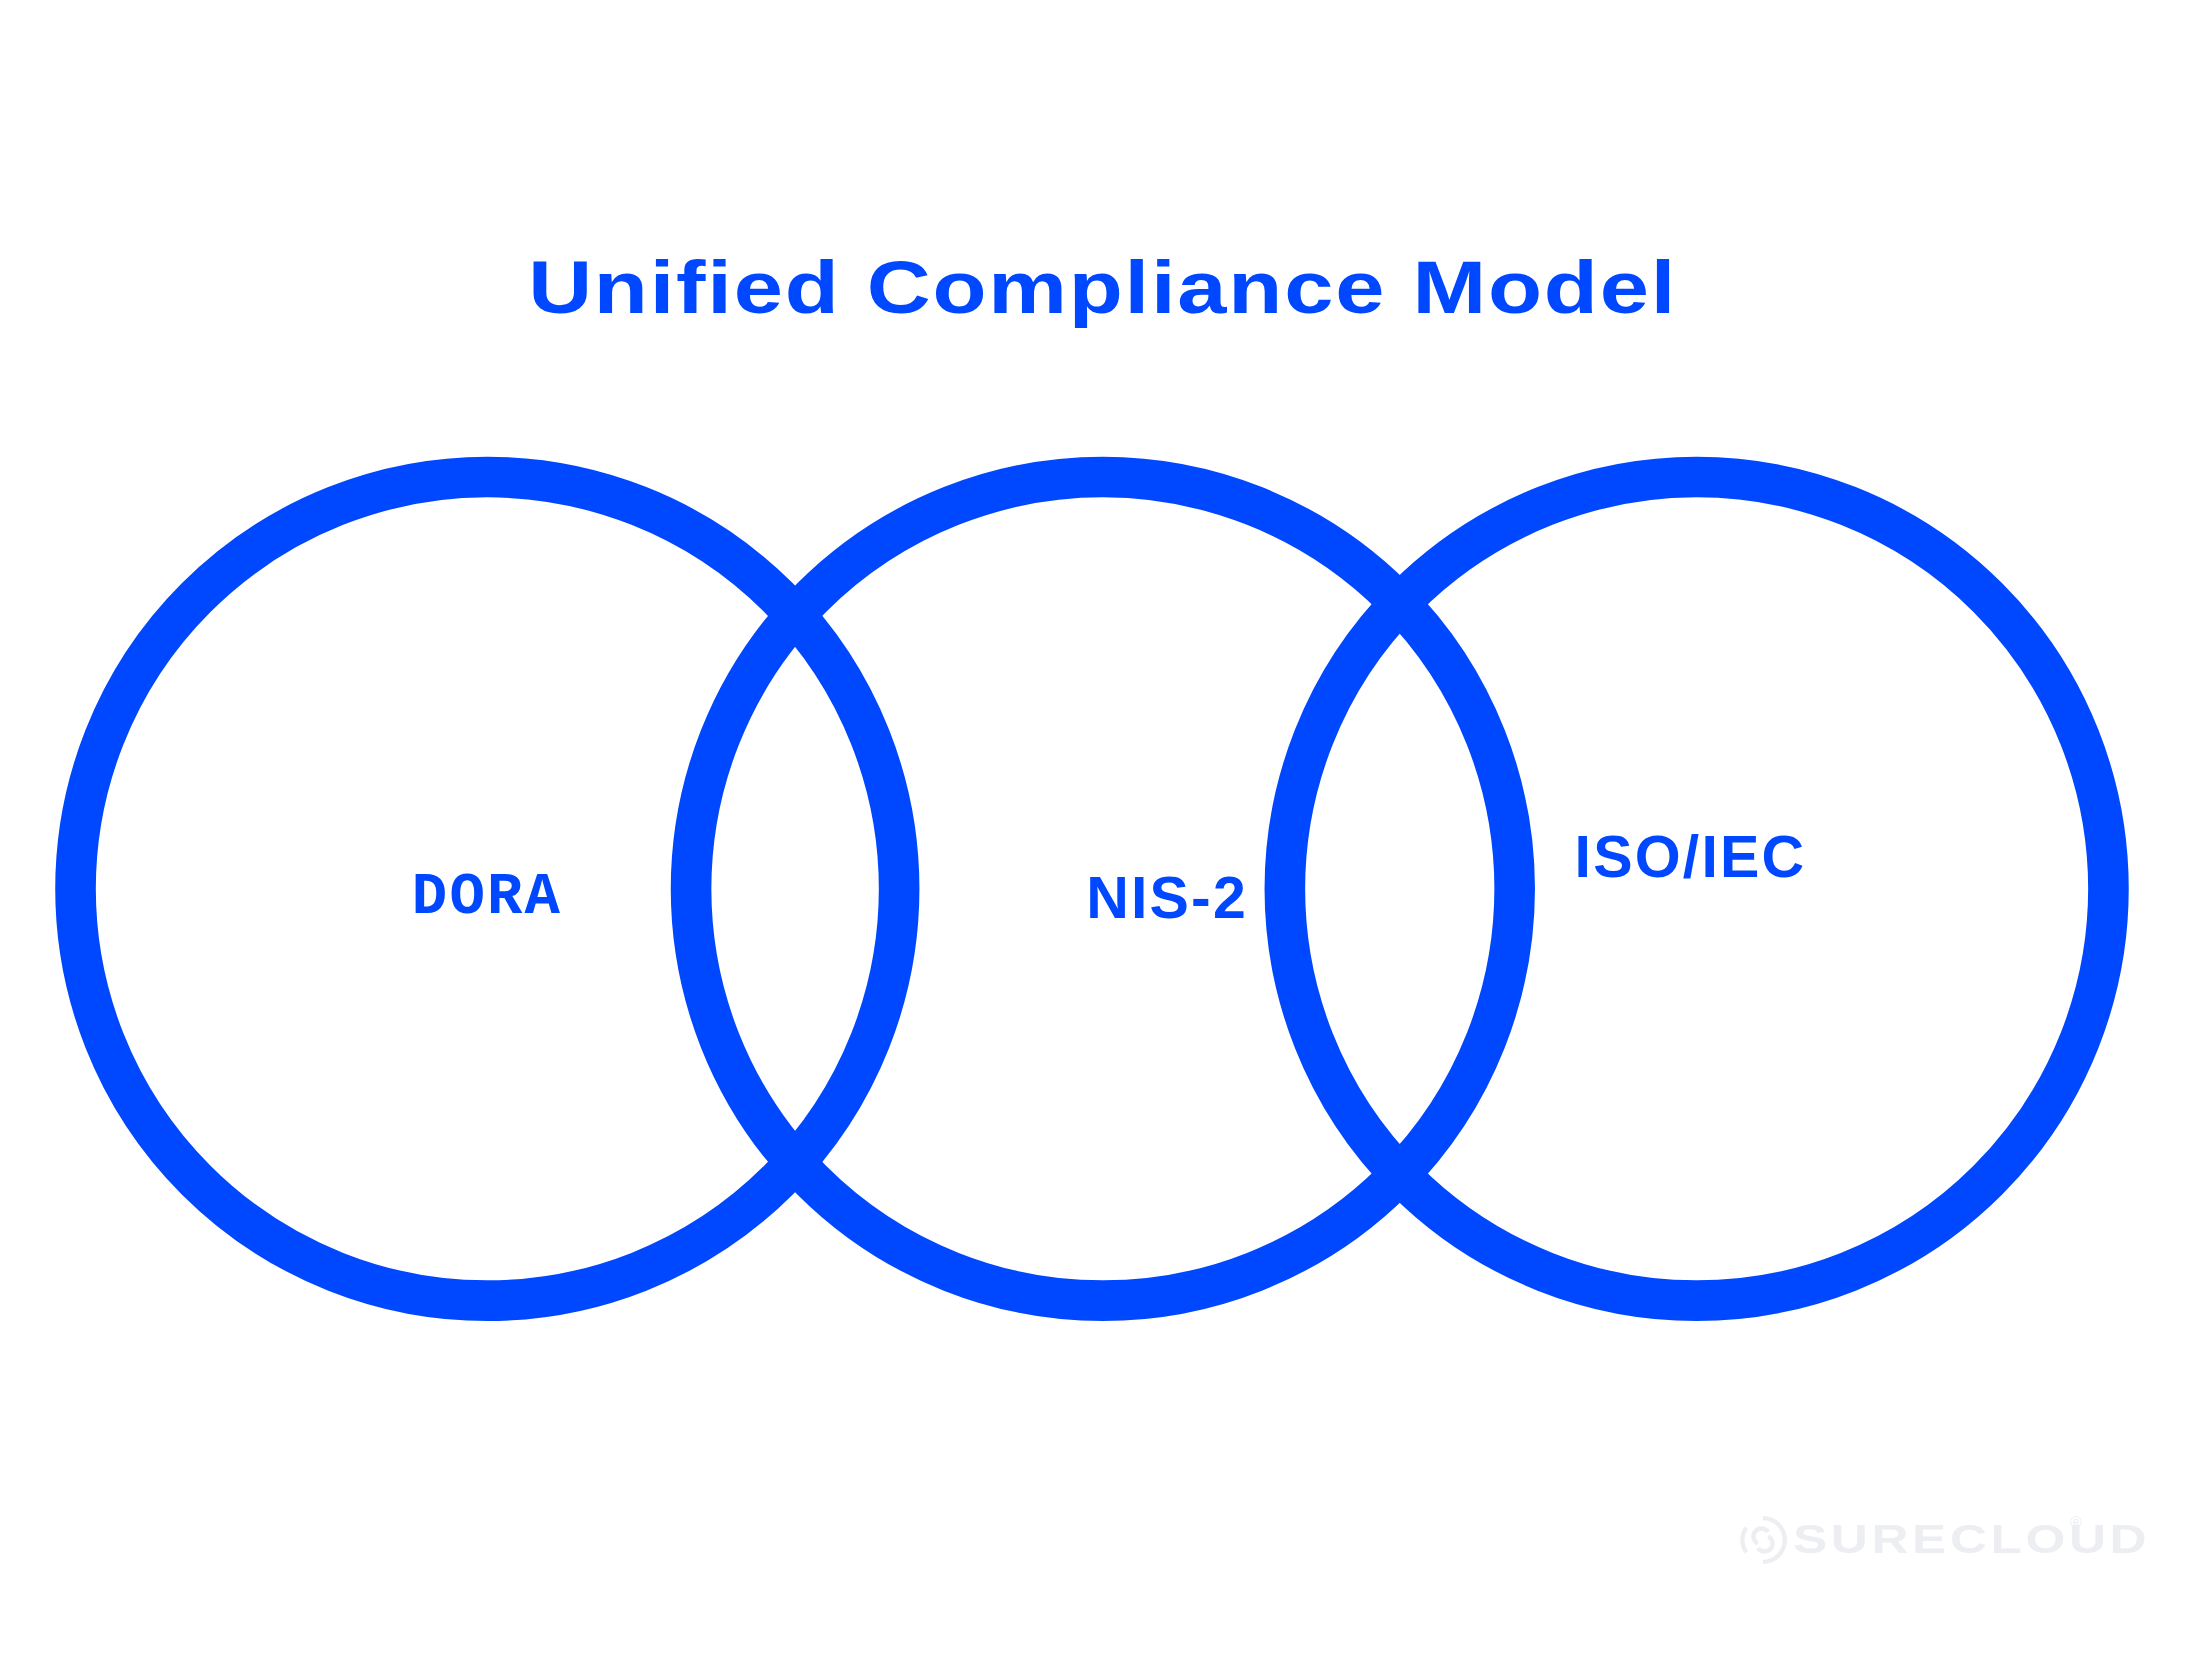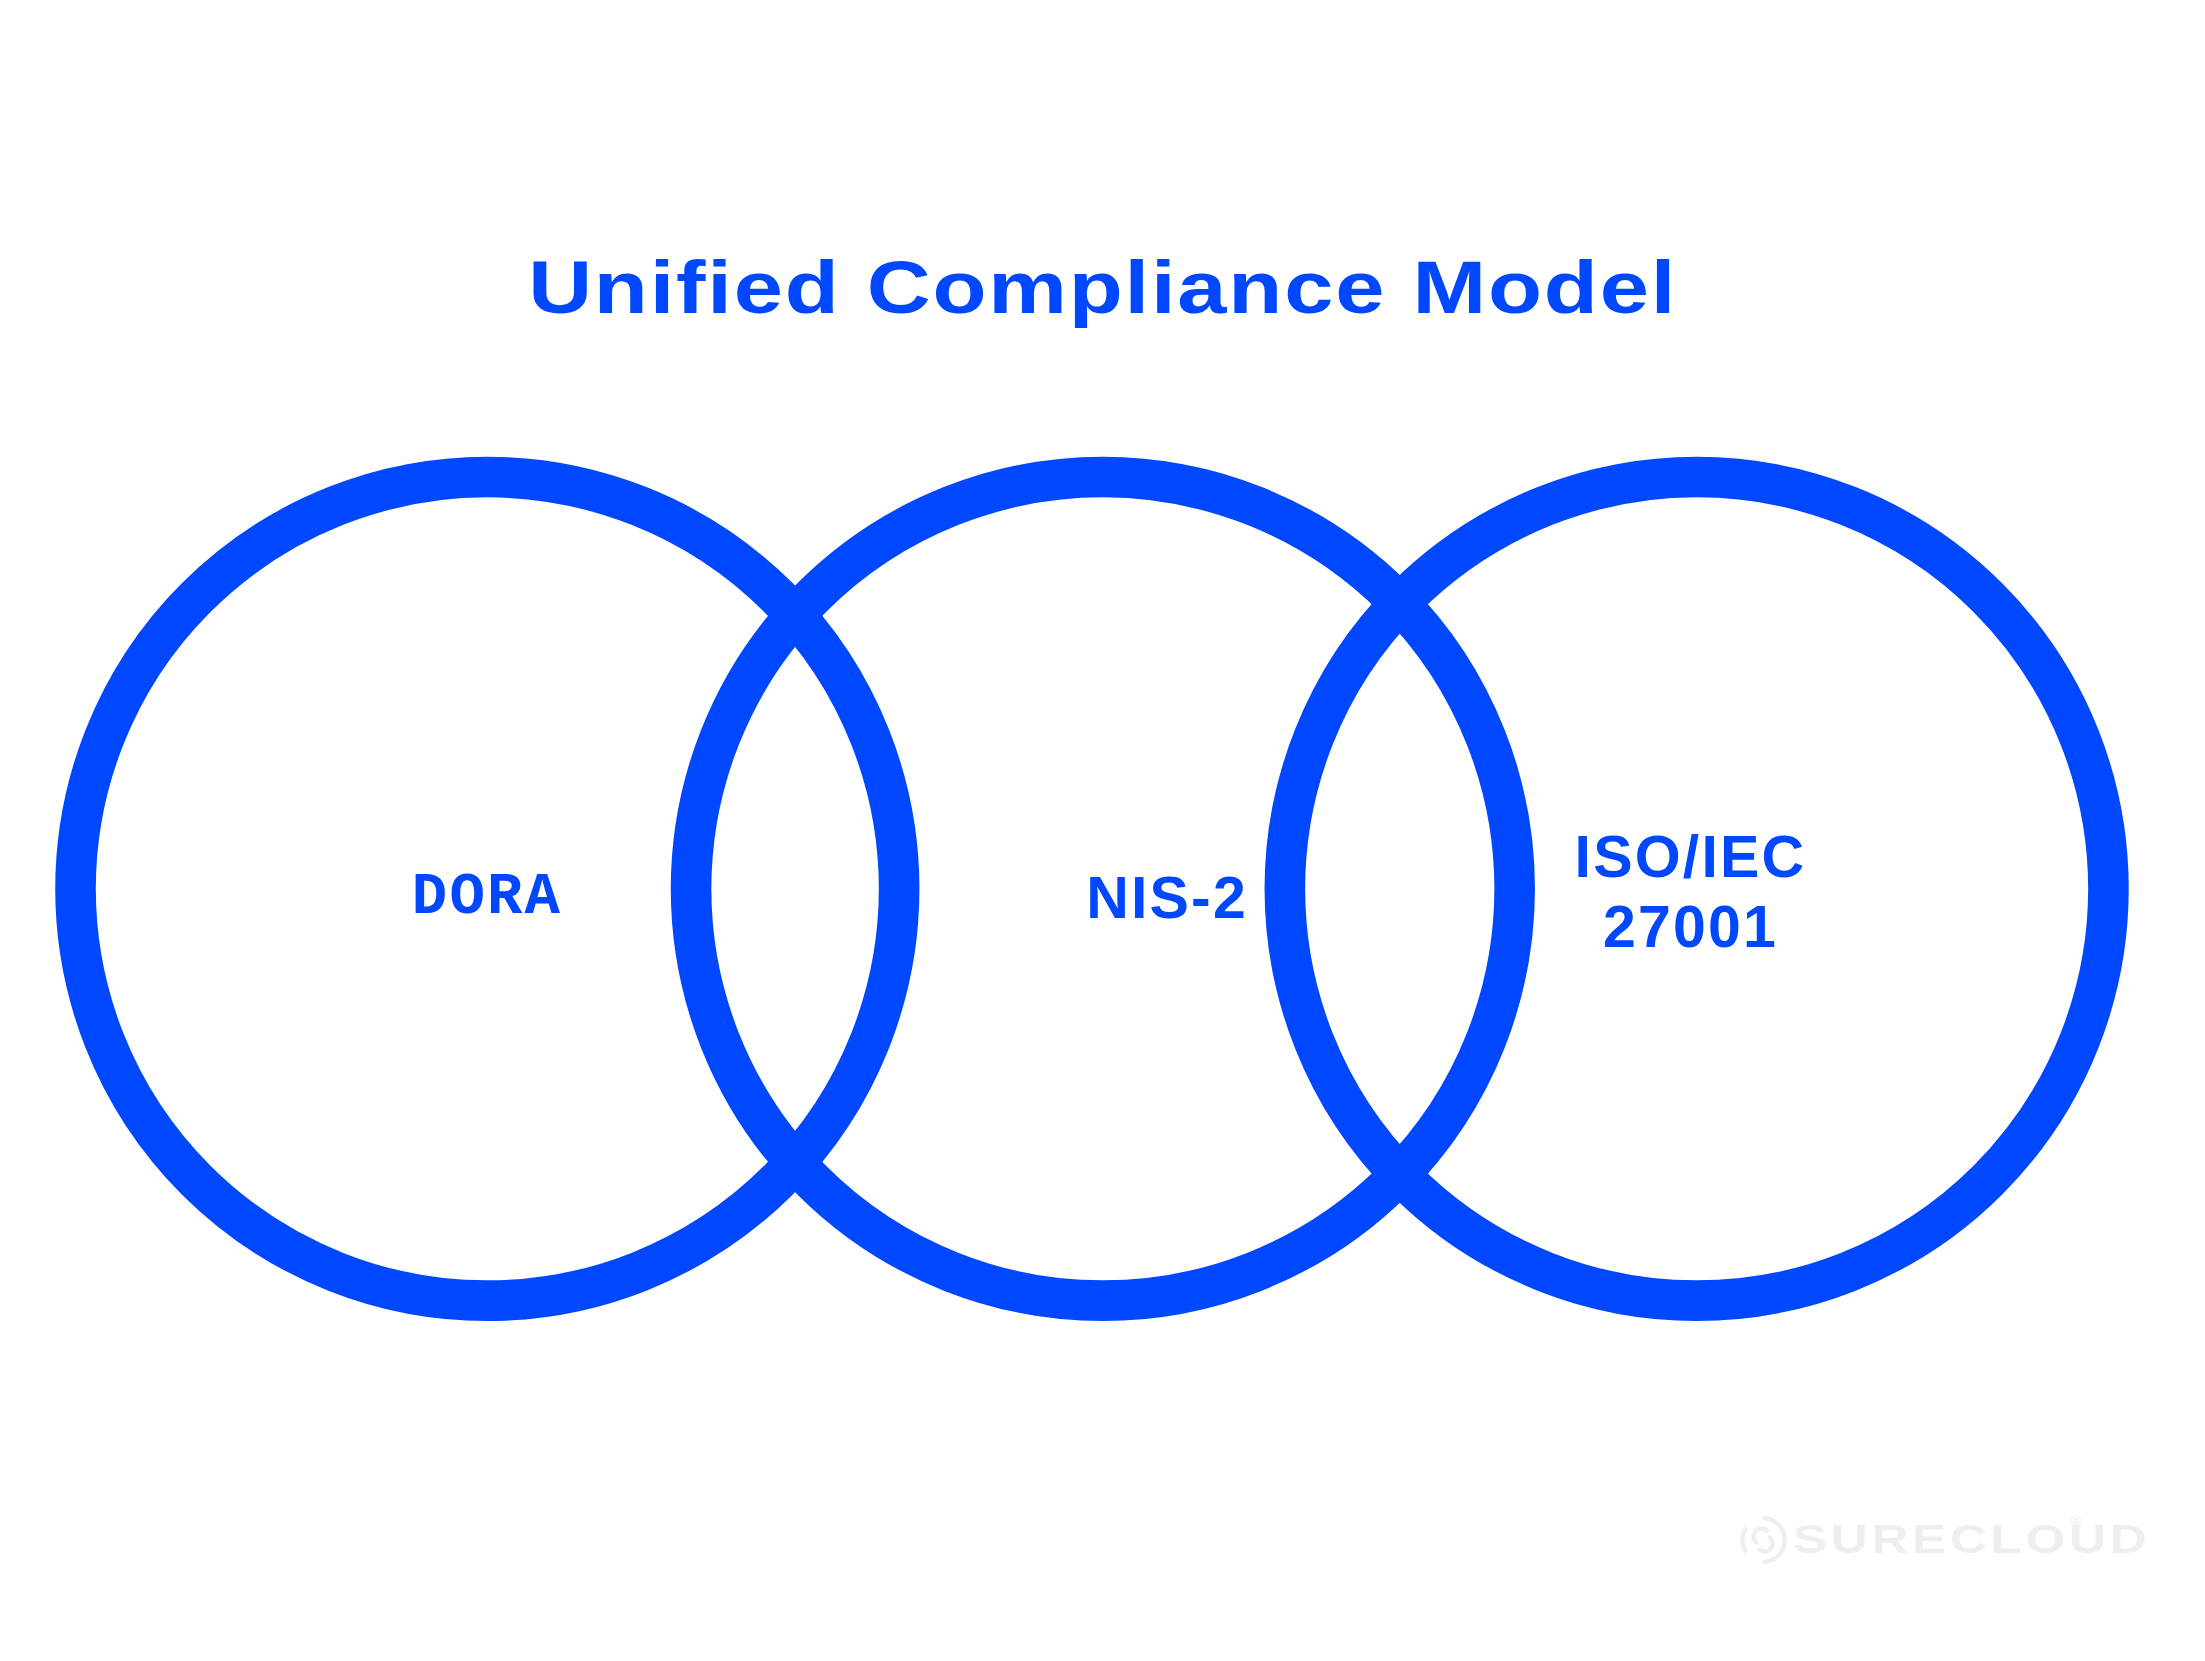--- a/index.html
+++ b/index.html
@@ -42,21 +42,20 @@
 <div class="label" style="left:342px; top:863px; width:290px;font-family:Liberation Mono, monospace;">
   <span class="line">DORA</span>
 </div>
 
 <div class="label" style="left:958px; top:863px; width:290px;text-align:right;">
   <span class="line">NIS-2</span>
 </div>
 
 <div class="label" style="left:1509px; top:822px; width:363px;text-align:center;">
   <span class="line">ISO/IEC</span>
-  <span class="line">27001</span>
 </div>
 
 <div class="logo">
   <svg width="48" height="48" viewBox="0 0 66 66">
     <g fill="none" stroke="#eceef2" stroke-width="6">
       <path d="M33 3 A30 30 0 0 1 33 63"></path>
       <path d="M10 16 A30 30 0 0 0 10 50"></path>
       <path d="M40 22 A11 11 0 1 0 26 38"></path>
       <path d="M26 44 A11 11 0 1 0 40 28"></path>
     </g>

